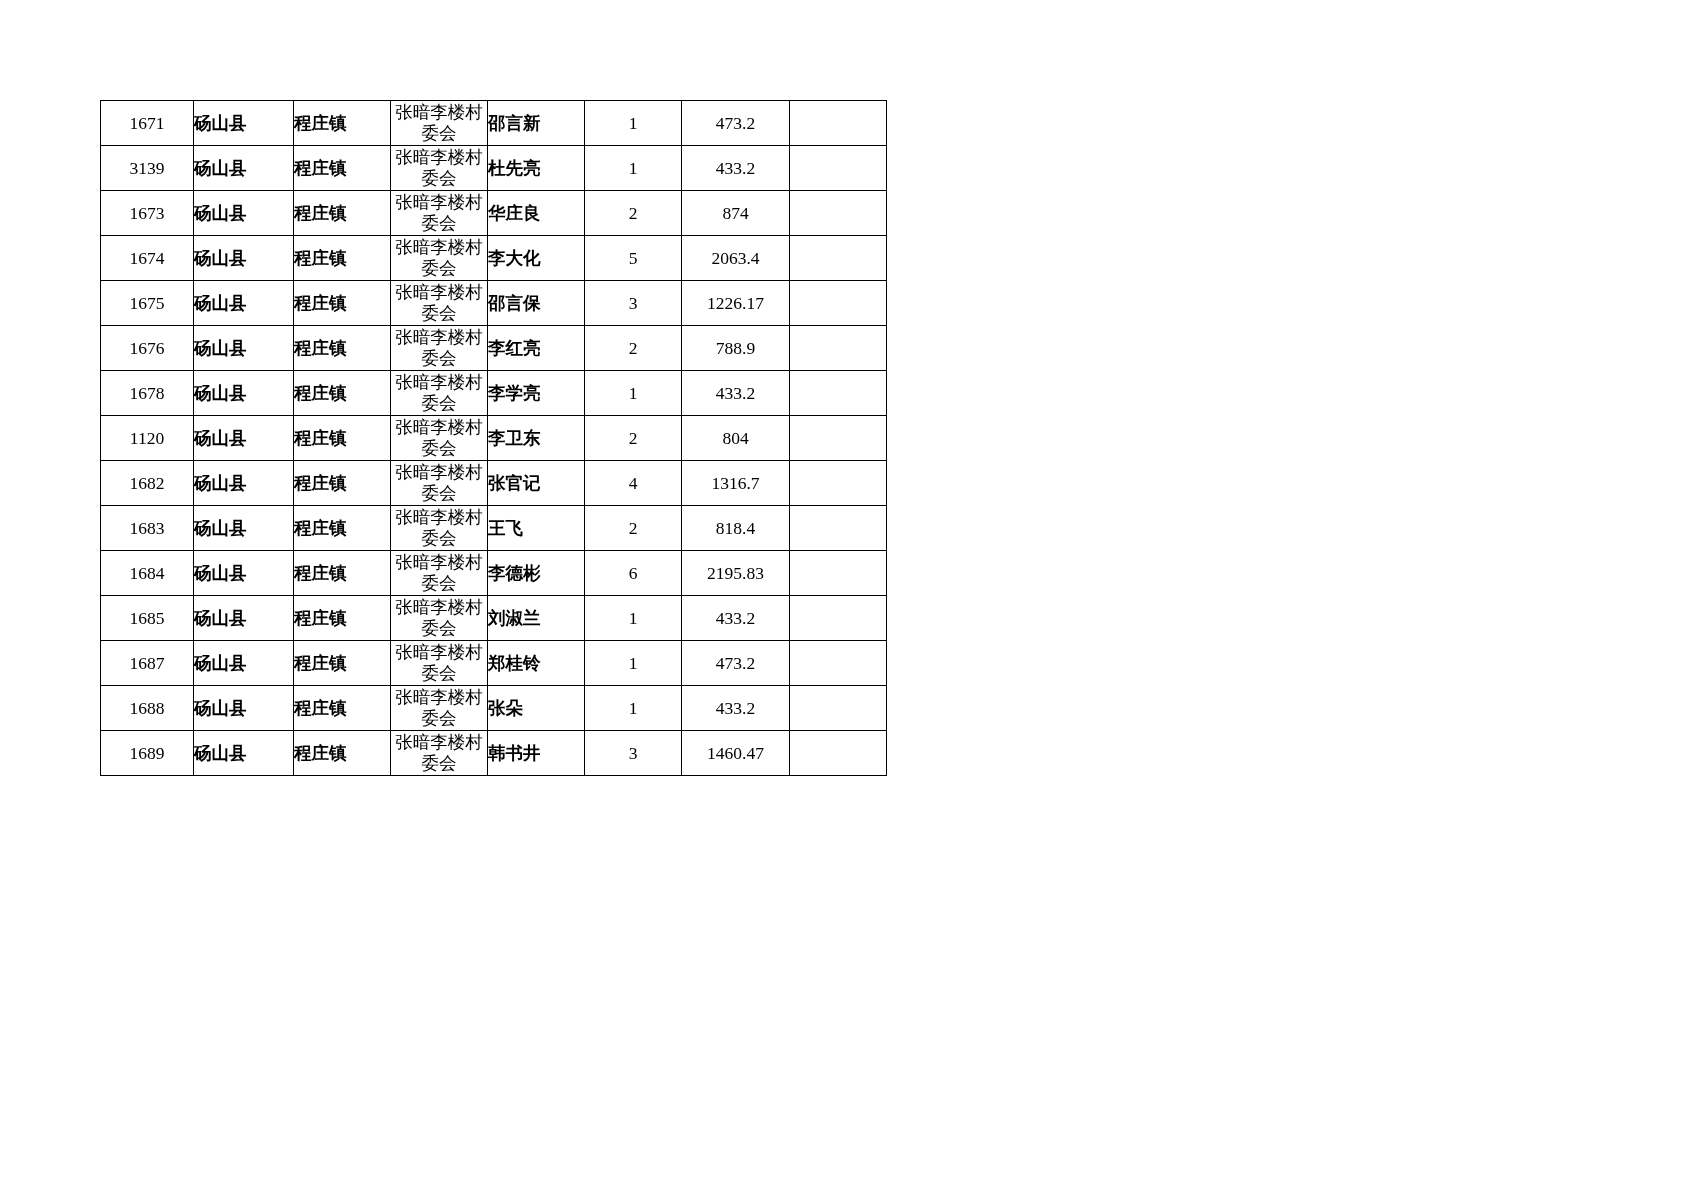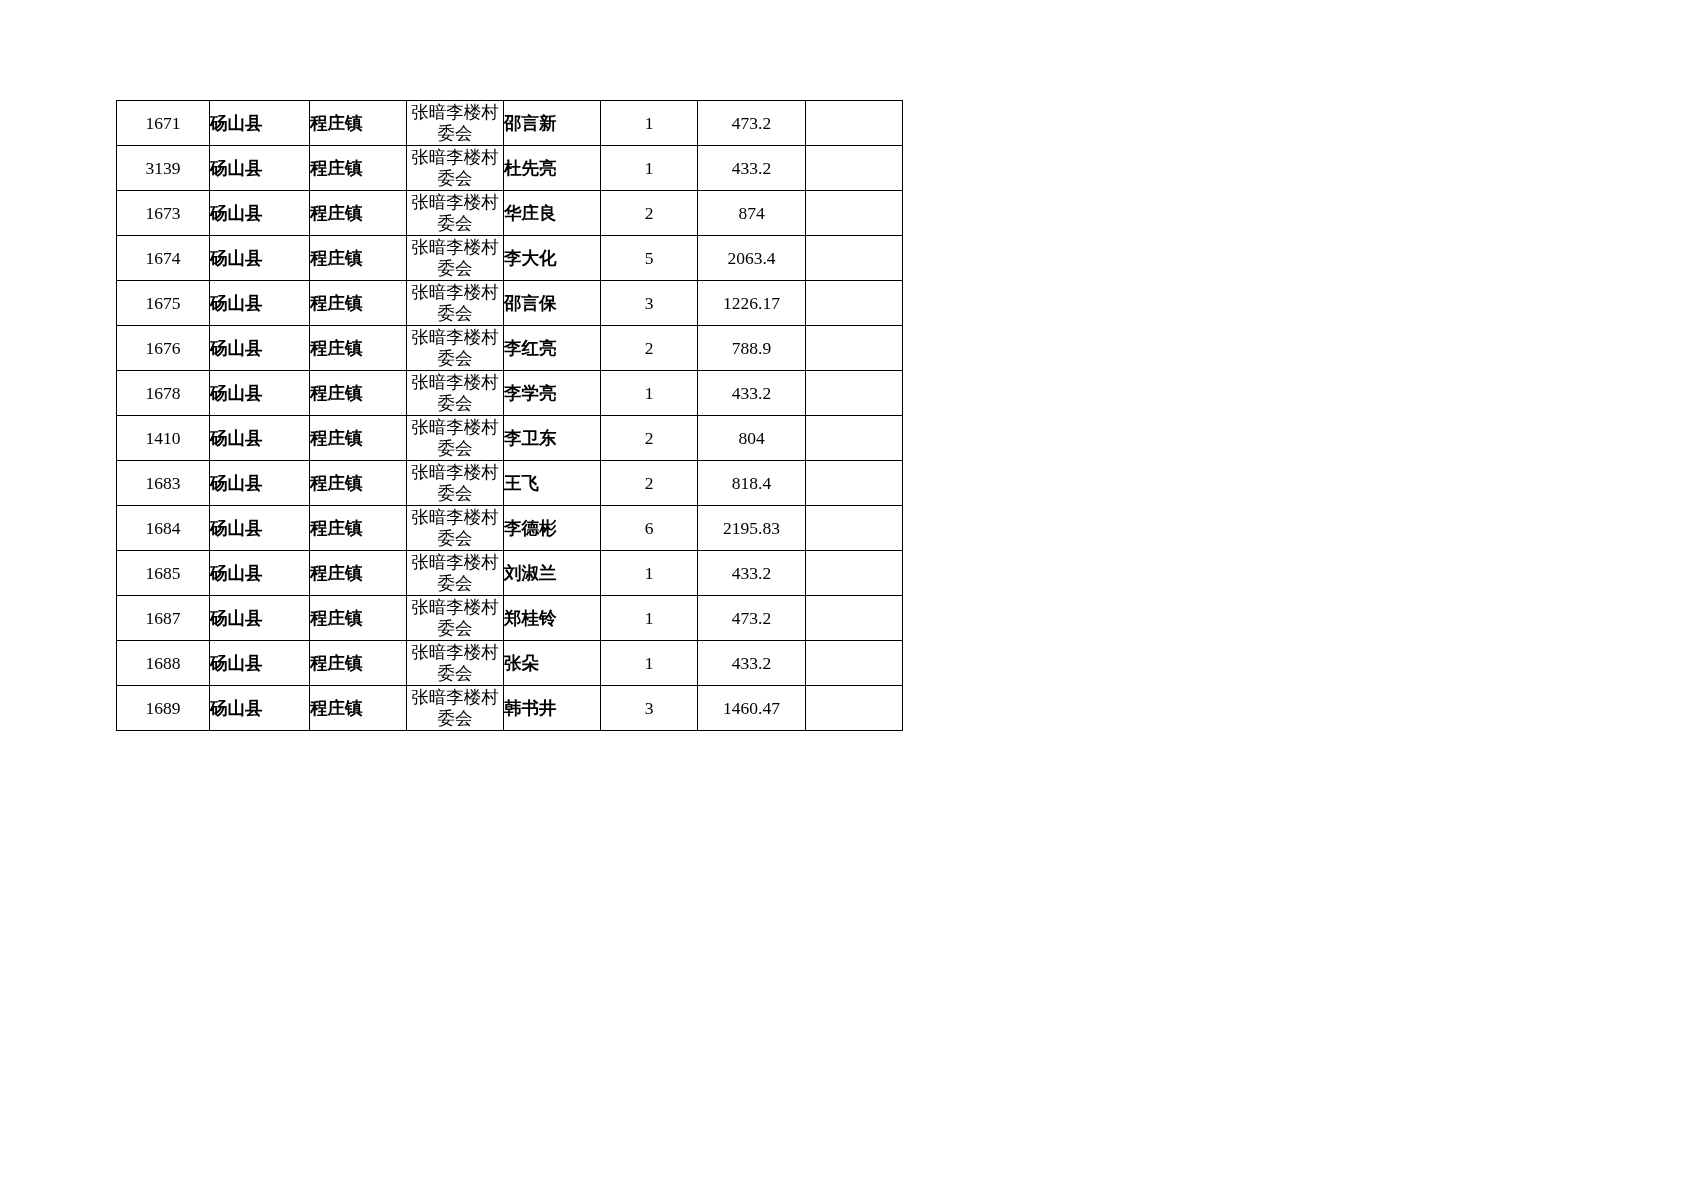--- a/index.html
+++ b/index.html
@@ -15,21 +15,21 @@
     overflow: hidden;
   }
   .page {
     position: relative;
     width: 1684px;
     height: 1190px;
     background: #ffffff;
   }
   .table-wrap {
     position: absolute;
-    left: 116px;
+    left: 100px;
     top: 100px;
   }
   table.data-table {
     border-collapse: collapse;
     table-layout: fixed;
   }
   table.data-table td {
     border: 1px solid #000000;
     padding: 0;
     vertical-align: middle;
@@ -148,27 +148,37 @@
             <td class="cell-center">1678</td>
             <td class="cell-left">砀山县</td>
             <td class="cell-left">程庄镇</td>
             <td class="cell-village">张暗李楼村委会</td>
             <td class="cell-left">李学亮</td>
             <td class="cell-center">1</td>
             <td class="cell-center">433.2</td>
             <td class="cell-note"></td>
           </tr>
           <tr>
-            <td class="cell-center">1410</td>
+            <td class="cell-center">1120</td>
             <td class="cell-left">砀山县</td>
             <td class="cell-left">程庄镇</td>
             <td class="cell-village">张暗李楼村委会</td>
             <td class="cell-left">李卫东</td>
             <td class="cell-center">2</td>
             <td class="cell-center">804</td>
+            <td class="cell-note"></td>
+          </tr>
+          <tr>
+            <td class="cell-center">1682</td>
+            <td class="cell-left">砀山县</td>
+            <td class="cell-left">程庄镇</td>
+            <td class="cell-village">张暗李楼村委会</td>
+            <td class="cell-left">张官记</td>
+            <td class="cell-center">4</td>
+            <td class="cell-center">1316.7</td>
             <td class="cell-note"></td>
           </tr>
           <tr>
             <td class="cell-center">1683</td>
             <td class="cell-left">砀山县</td>
             <td class="cell-left">程庄镇</td>
             <td class="cell-village">张暗李楼村委会</td>
             <td class="cell-left">王飞</td>
             <td class="cell-center">2</td>
             <td class="cell-center">818.4</td>

